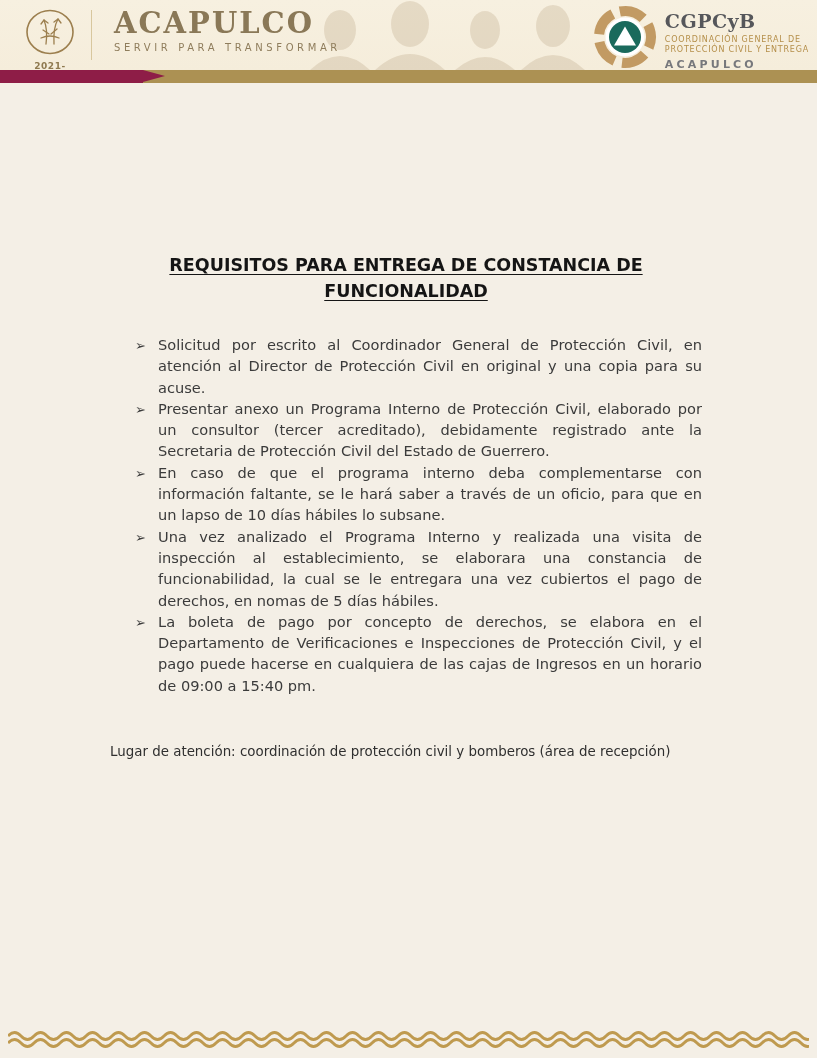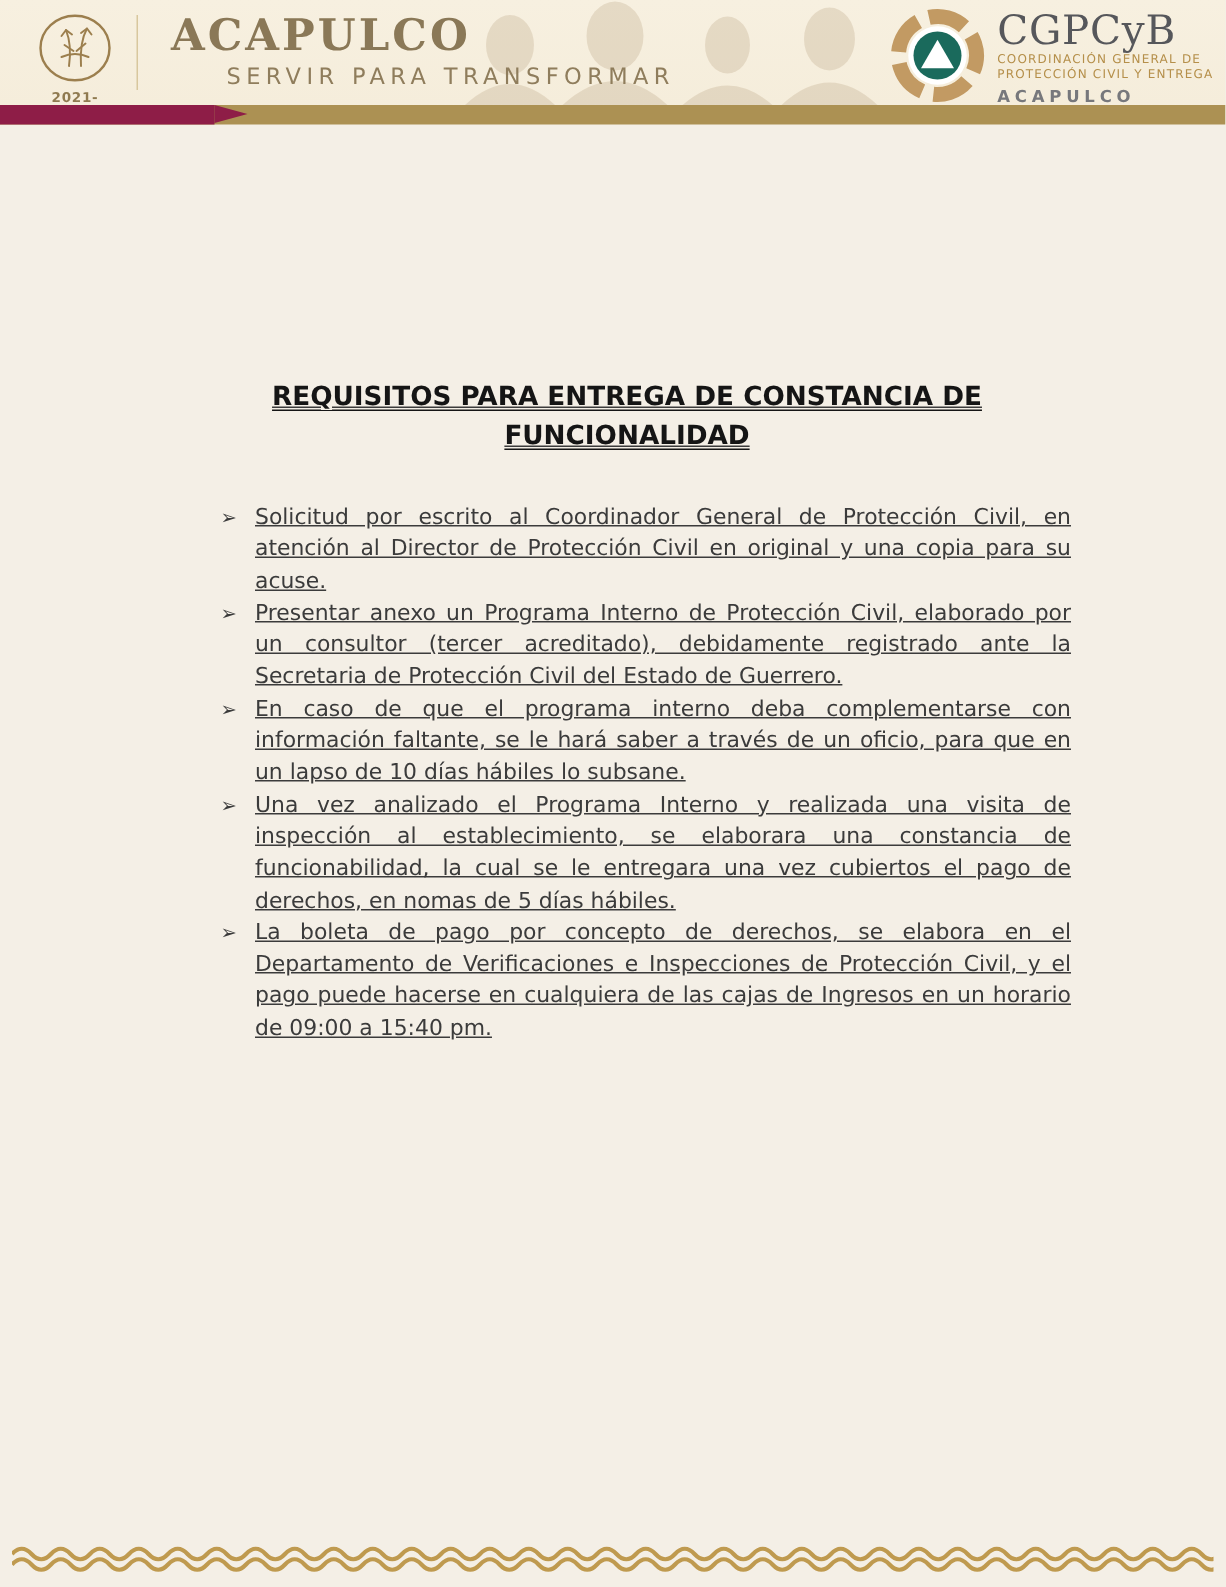--- a/index.html
+++ b/index.html
@@ -19,45 +19,45 @@
   .seal-years{
     font-size:9px;font-weight:bold;color:#8F7A50;letter-spacing:.5px;margin-top:1px;
   }
   .header-divider{position:absolute;left:91px;top:10px;width:1px;height:50px;background:#D8C79E;}
   .brand{position:absolute;left:114px;top:7px;width:200px;}
   .brand-name{
     font-family:"DejaVu Serif","Liberation Serif",serif;
     font-size:29px;font-weight:bold;color:#8A7857;letter-spacing:2px;line-height:32px;
   }
   .brand-tagline{
-    font-size:15px;color:#8F7D5C;letter-spacing:3.6px;margin-top:3px;white-space:nowrap;margin-left:37px;
+    font-size:10px;color:#8F7D5C;letter-spacing:3.6px;margin-top:3px;white-space:nowrap;
   }
   .org{position:absolute;right:8px;top:5px;display:flex;align-items:flex-start;}
   .org-logo{width:64px;height:64px;margin-right:8px;flex:0 0 auto;}
   .org-text{padding-top:2px;}
   .org-abbr{
     font-family:"DejaVu Serif","Liberation Serif",serif;
-    font-size:27px;font-weight:normal;color:#56575B;line-height:28px;letter-spacing:.5px;
+    font-size:19px;font-weight:bold;color:#56575B;line-height:28px;letter-spacing:.5px;
   }
   .org-line{
     font-size:8px;font-weight:normal;color:#B58F4A;letter-spacing:.8px;line-height:10px;white-space:nowrap;
   }
   .org-city{
     font-size:11px;font-weight:bold;color:#77787C;letter-spacing:3.2px;margin-top:3px;
   }
   
   .bar{position:absolute;top:70px;left:0;width:817px;height:13px;background:#AC9153;}
   .bar-maroon{position:absolute;left:0;top:0;width:143px;height:13px;background:#8E1D47;}
   .bar-arrow{
     position:absolute;left:143px;top:0;width:0;height:0;
     border-top:6.5px solid transparent;border-bottom:6.5px solid transparent;
     border-left:22px solid #8E1D47;
   }
   
-  .content{position:absolute;left:122px;top:252px;width:592px;color:#3B3B3B;text-decoration:underline;}
+  .content{position:absolute;left:110px;top:252px;width:592px;color:#3B3B3B;}
   .doc-title{
     text-align:center;font-size:17.5px;font-weight:bold;color:#151515;
     line-height:26px;margin:0 0 30px 0;
   }
   .doc-title span{text-decoration:underline;text-underline-offset:3px;}
   .req-list{list-style:none;margin:0;padding:0 0 0 25px;}
   .req-item{
     position:relative;text-align:justify;font-size:14.6px;line-height:21.3px;
     padding-left:23px;margin:0;
   }
@@ -153,19 +153,20 @@
       <span class="bullet">➢</span>
       <span>Una vez analizado el Programa Interno y realizada una visita de inspección al establecimiento, se elaborara una constancia de funcionabilidad, la cual se le entregara una vez cubiertos el pago de derechos, en nomas de 5 días hábiles.</span>
     </li>
     <li class="req-item">
       <span class="bullet">➢</span>
       <span>La boleta de pago por concepto de derechos, se elabora en el Departamento de Verificaciones e Inspecciones de Protección Civil, y el pago puede hacerse en cualquiera de las cajas de Ingresos en un horario de 09:00 a 15:40 pm.</span>
     </li>
   </ul>
 
   <div class="info-block">
+    <p class="info-line">Lugar de atención: coordinación de protección civil y bomberos (área de recepción)</p>
   </div>
 </div>
 
 <svg class="waves" viewBox="0 0 801 24">
   <path id="wave-a" fill="none" stroke="#BF9A4F" stroke-width="2.8" d="M0,7 q6.5,-7 13,0 t13,0 t13,0 t13,0 t13,0 t13,0 t13,0 t13,0 t13,0 t13,0 t13,0 t13,0 t13,0 t13,0 t13,0 t13,0 t13,0 t13,0 t13,0 t13,0 t13,0 t13,0 t13,0 t13,0 t13,0 t13,0 t13,0 t13,0 t13,0 t13,0 t13,0 t13,0 t13,0 t13,0 t13,0 t13,0 t13,0 t13,0 t13,0 t13,0 t13,0 t13,0 t13,0 t13,0 t13,0 t13,0 t13,0 t13,0 t13,0 t13,0 t13,0 t13,0 t13,0 t13,0 t13,0 t13,0 t13,0 t13,0 t13,0 t13,0 t13,0 t13,0"></path>
   <path id="wave-b" fill="none" stroke="#BF9A4F" stroke-width="2.8" d="M0,14 q6.5,-7 13,0 t13,0 t13,0 t13,0 t13,0 t13,0 t13,0 t13,0 t13,0 t13,0 t13,0 t13,0 t13,0 t13,0 t13,0 t13,0 t13,0 t13,0 t13,0 t13,0 t13,0 t13,0 t13,0 t13,0 t13,0 t13,0 t13,0 t13,0 t13,0 t13,0 t13,0 t13,0 t13,0 t13,0 t13,0 t13,0 t13,0 t13,0 t13,0 t13,0 t13,0 t13,0 t13,0 t13,0 t13,0 t13,0 t13,0 t13,0 t13,0 t13,0 t13,0 t13,0 t13,0 t13,0 t13,0 t13,0 t13,0 t13,0 t13,0 t13,0 t13,0 t13,0"></path>
 </svg>
 
 </body></html>

